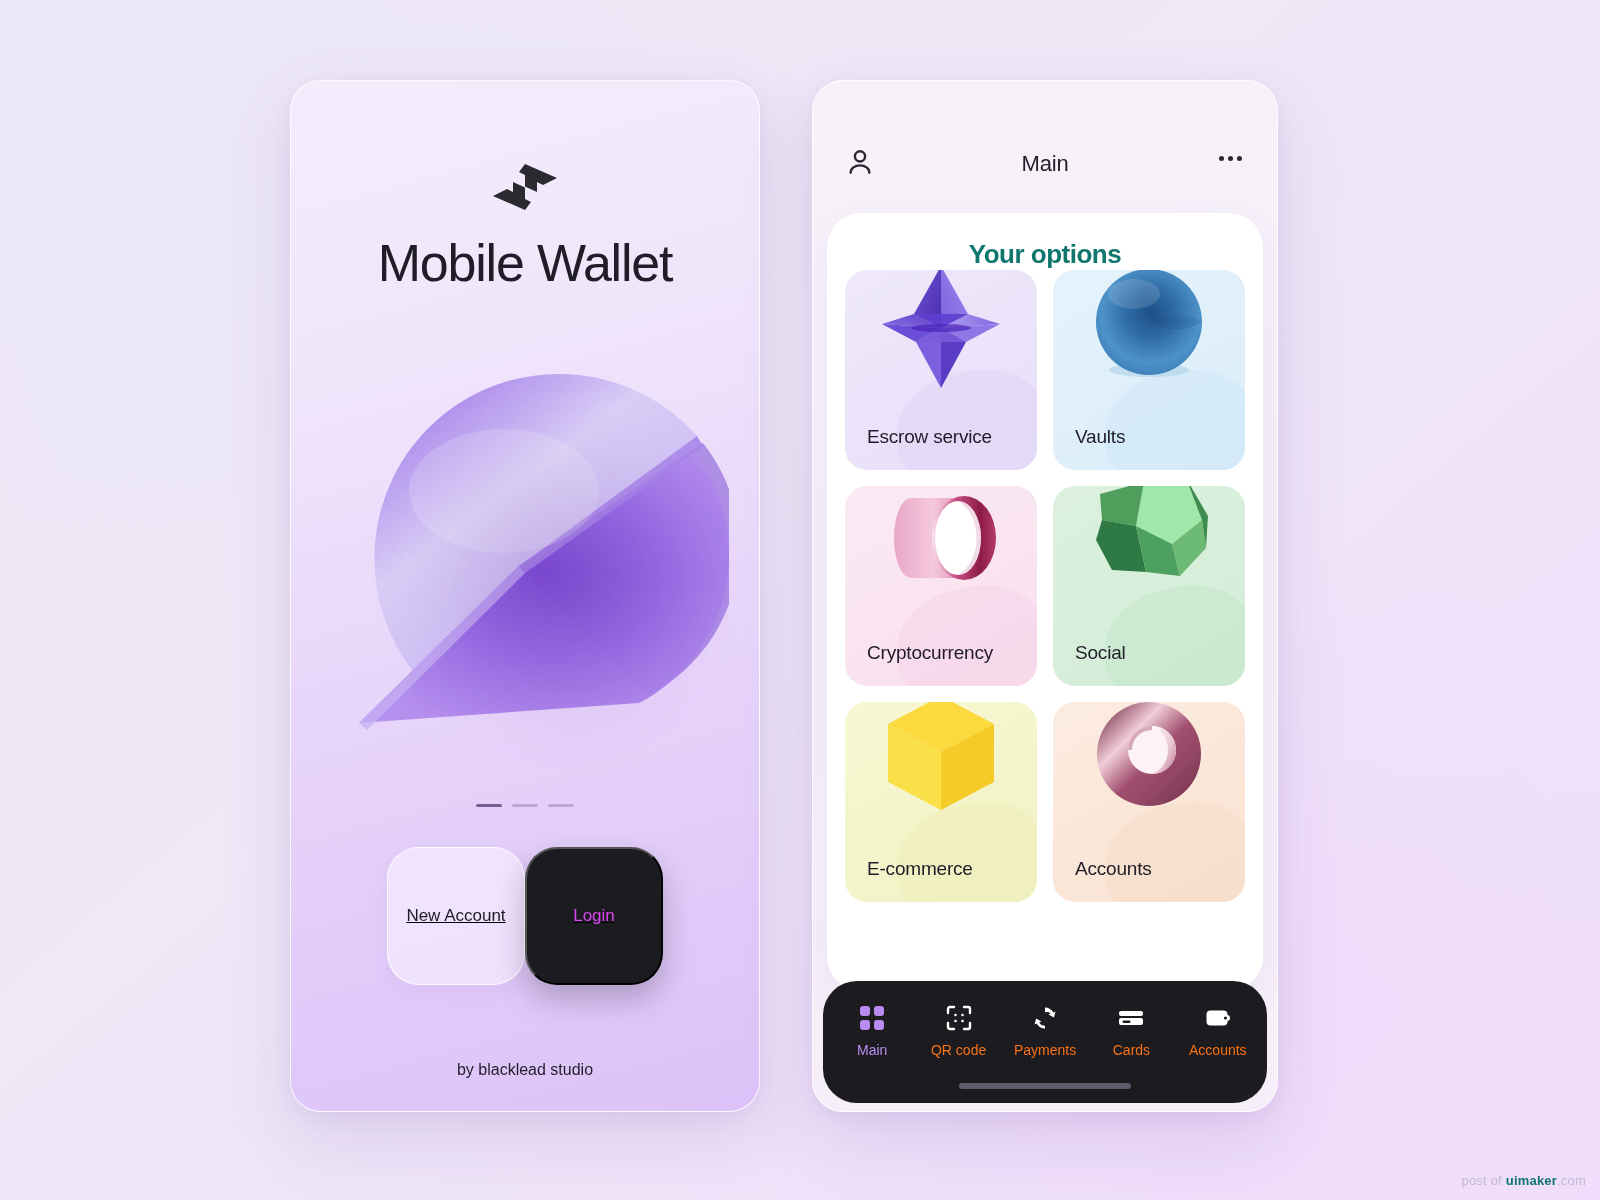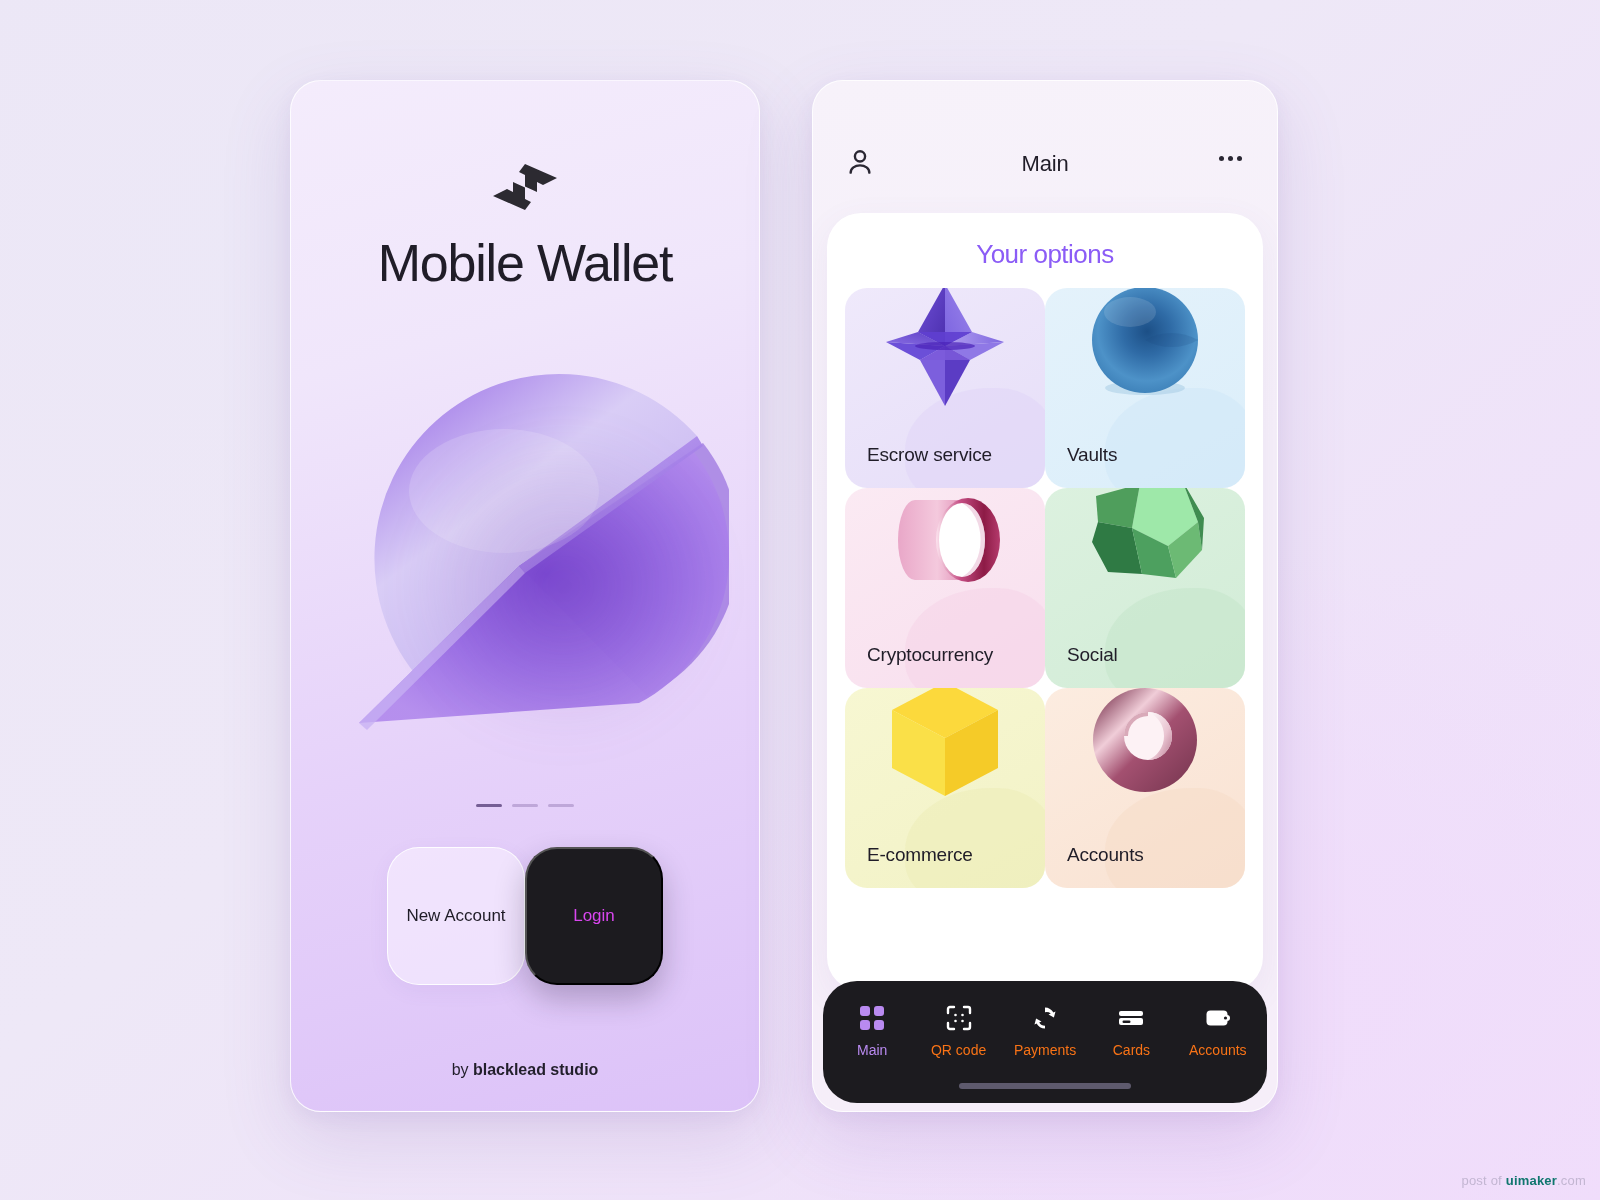--- a/index.html
+++ b/index.html
@@ -54,41 +54,41 @@
   }
 
   
   .pager { position:absolute; top:723px; left:0; right:0; display:flex;
            justify-content:center; gap:10px; }
   .dash { width:26px; height:3px; border-radius:2px; background:rgba(90,60,130,.27); }
   .dash.on { background:rgba(70,45,105,.7); }
 
   
   .cta-row { position:absolute; top:766px; left:0; right:0;
-             display:flex; justify-content:center; align-items:flex-end; }
+             display:flex; justify-content:center; align-items:flex-end;text-decoration:underline; }
   #new-account-btn {
     width:138px; height:138px; border-radius:32px;
     background:rgba(250,243,255,.58);
     border:1.6px solid rgba(255,255,255,.92);
     color:#1f1c27; font-size:17px; font-family:inherit;
     display:flex; align-items:center; justify-content:center; cursor:pointer;
     box-shadow:0 6px 20px rgba(120,80,170,.07);
   }
   #login-btn {
     width:138px; height:138px; border-radius:32px;
     background:#1c1b1f; color:#d946ef; font-size:17px; font-family:inherit;
     display:flex; align-items:center; justify-content:center; cursor:pointer;
     box-shadow:0 14px 30px rgba(30,20,50,.26);
   }
   .studio-credit {
     position:absolute; bottom:32px; left:0; right:0; text-align:center;
     font-size:16px; color:#221f2b;
   }
   .studio-credit .light { font-weight:400; }
-  .studio-credit .bold { font-weight:bold; }
+  .studio-credit .bold { font-weight:normal; }
 
   
   .app-header {
     position:absolute; top:0; left:0; right:0; height:118px;
     display:flex; align-items:flex-end; padding:0 30px 20px;
   }
   #profile-icon-btn { width:34px; height:34px; cursor:pointer; flex:0 0 auto; }
   .header-title {
     flex:1; text-align:center; font-size:22px; color:#201d28; letter-spacing:-.2px;
     margin-bottom:2px;
@@ -100,25 +100,25 @@
   }
   #more-menu-btn i { width:5px; height:5px; border-radius:50%; background:#2a2733; display:block; }
 
   .options-card {
     position:absolute; top:132px; left:14px; right:14px; height:778px;
     background:#fff; border-radius:34px;
     box-shadow:0 10px 34px rgba(120,80,170,.07);
     padding:26px 18px 18px;
   }
   .options-title {
-    text-align:center; font-size:26px; font-weight:normal; color:#8b5cf6;
-    letter-spacing:-.5px; margin-bottom:18px;
+    text-align:center; font-size:26px; font-weight:bold; color:#0f766e;
+    letter-spacing:-.5px; 
   }
   .options-grid {
-    display:grid; grid-template-columns:1fr 1fr; 
+    display:grid; grid-template-columns:1fr 1fr; gap:16px;
   }
   .opt-card {
     position:relative; height:200px; border-radius:22px; overflow:hidden;
     cursor:pointer;
   }
   .opt-art {
     position:absolute; left:50%; transform:translateX(-50%);
     top:-22px; width:150px; height:150px;
   }
   .opt-label {

